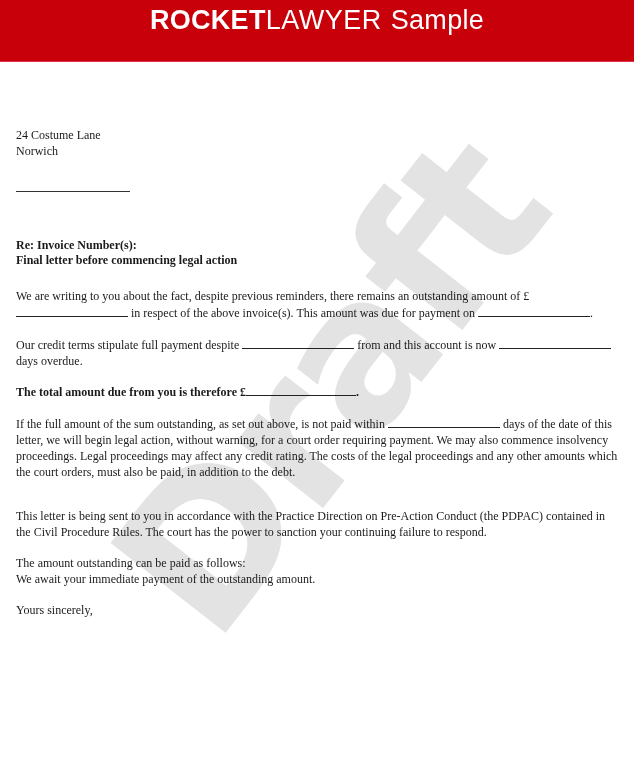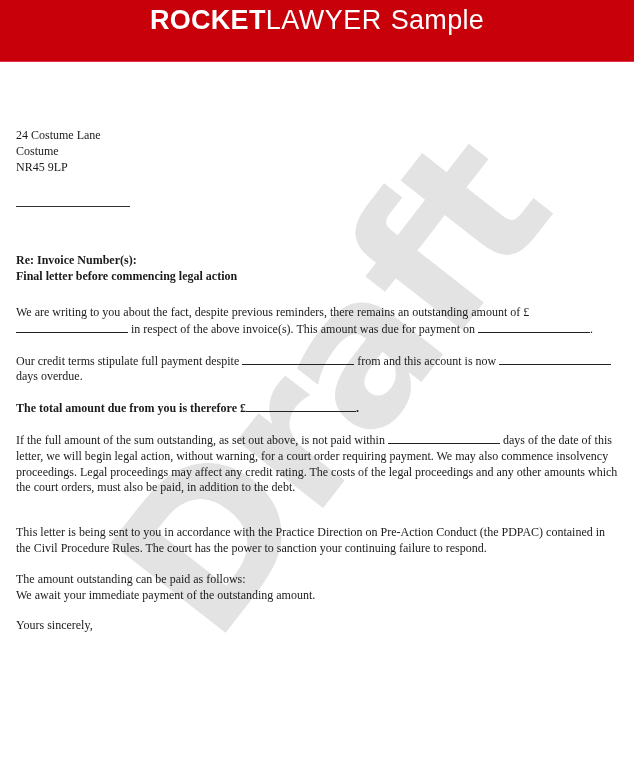--- a/index.html
+++ b/index.html
@@ -91,22 +91,21 @@
   <div class="brand">
     <span class="rocket">ROCKET</span><span class="lawyer">LAWYER</span><span class="sample">Sample</span>
   </div>
 </div>
 
 <div class="watermark">Draft</div>
 
 <div class="doc">
   <div class="addr">
     <div>24 Costume Lane</div>
-    <div>Costume</div>
-    <div>NR45 9LP</div>
+    <div>Norwich</div>
   </div>
 
   <div class="sigline"></div>
 
   <p class="p bold" style="margin-top:46px;">Re: Invoice Number(s):</p>
 
   <p class="p bold" style="margin-top:0;">Final letter before commencing legal action</p>
 
   <p class="p" style="margin-top:20px;"><span>We are writing to you about the fact, despite previous reminders, there remains an outstanding amount of £</span><span class="blank w112"></span><span> in respect of the above invoice(s). This amount was due for payment on </span><span class="blank w112"></span><span>.</span></p>
 

